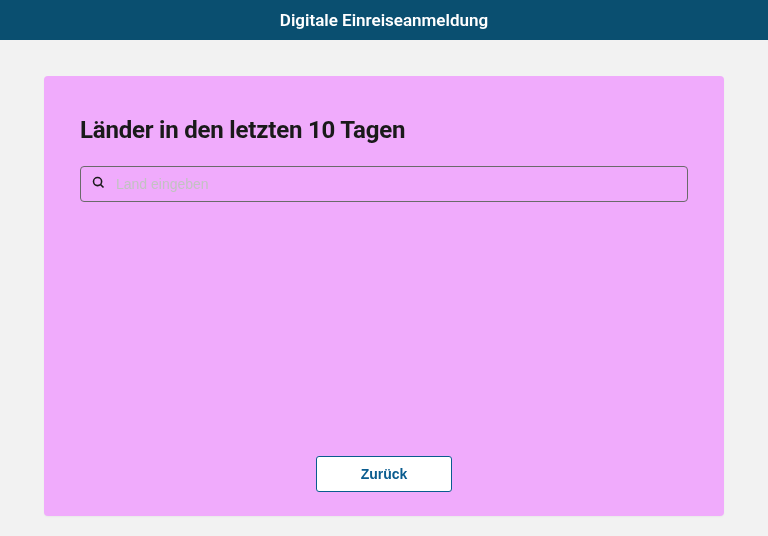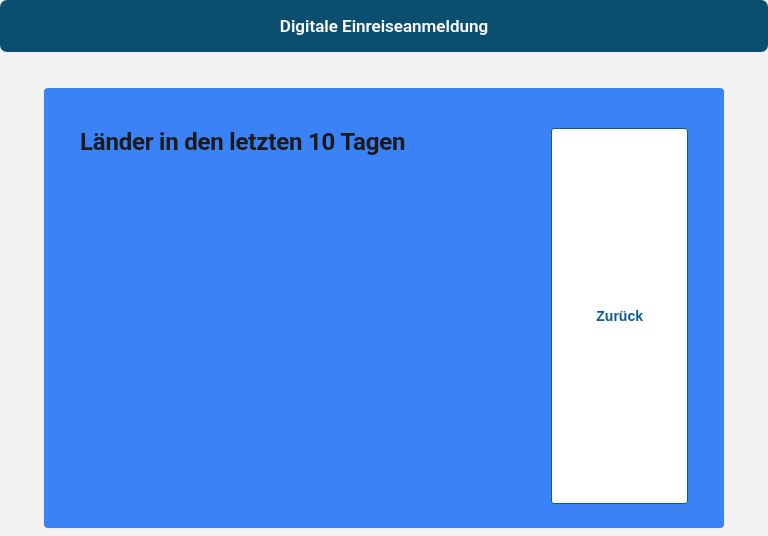--- a/index.html
+++ b/index.html
@@ -10,37 +10,37 @@
     body {
       font-family: -apple-system, BlinkMacSystemFont, "Segoe UI", Roboto, Helvetica, Arial, sans-serif;
       background: #f2f2f2;
       width: 768px;
       height: 536px;
       overflow: hidden;
     }
     .header {
       background: #0a4f70;
       color: #ffffff;
-      height: 52px;
+      height: 40px;
       display: flex;
       align-items: center;
       justify-content: center;
       font-weight: 600;
       font-size: 17px;
-      border-radius: 7px;
     }
     .content-wrap {
       padding: 36px 44px 16px 44px;
     }
     .card {
-      background: #3b82f6;
+      background: #f0abfc;
       border-radius: 4px;
       padding: 40px 36px 24px 36px;
       min-height: 440px;
       display: flex;
+      flex-direction: column;
       box-shadow: 0 1px 2px rgba(0,0,0,0.04);
     }
     .card-title {
       font-size: 24px;
       font-weight: 700;
       color: #1a1a1a;
       margin-bottom: 22px;
       letter-spacing: -0.2px;
     }
     .card-desc {
@@ -79,36 +79,45 @@
     .button-row {
       display: flex;
       justify-content: center;
     }
     .back-button {
       border: 1.5px solid #0a5c8f;
       background: #ffffff;
       color: #0a5c8f;
       font-weight: 700;
       font-size: 14px;
-      padding: 20px 44px;
+      padding: 9px 44px;
       border-radius: 3px;
       cursor: pointer;
     }
   </style>
 </head>
 <body>
 
 <div class="header">
   <span>Digitale Einreiseanmeldung</span>
 </div>
 
 <div class="content-wrap">
   <div class="card">
     <h1 class="card-title">Länder in den letzten 10 Tagen</h1>
 
+    <div class="input-container">
+      <span class="search-icon">
+        <svg width="15" height="15" viewBox="0 0 24 24" fill="none" stroke="#1a1a1a" stroke-width="2.5">
+          <circle cx="10.5" cy="10.5" r="6.5"></circle>
+          <line x1="20" y1="20" x2="15.2" y2="15.2"></line>
+        </svg>
+      </span>
+      <input type="text" placeholder="Land eingeben" style="">
+    </div>
 
     <div class="spacer"></div>
 
     <div class="button-row">
       <button class="back-button">Zurück</button>
     </div>
   </div>
 </div>
 
 </body></html>

